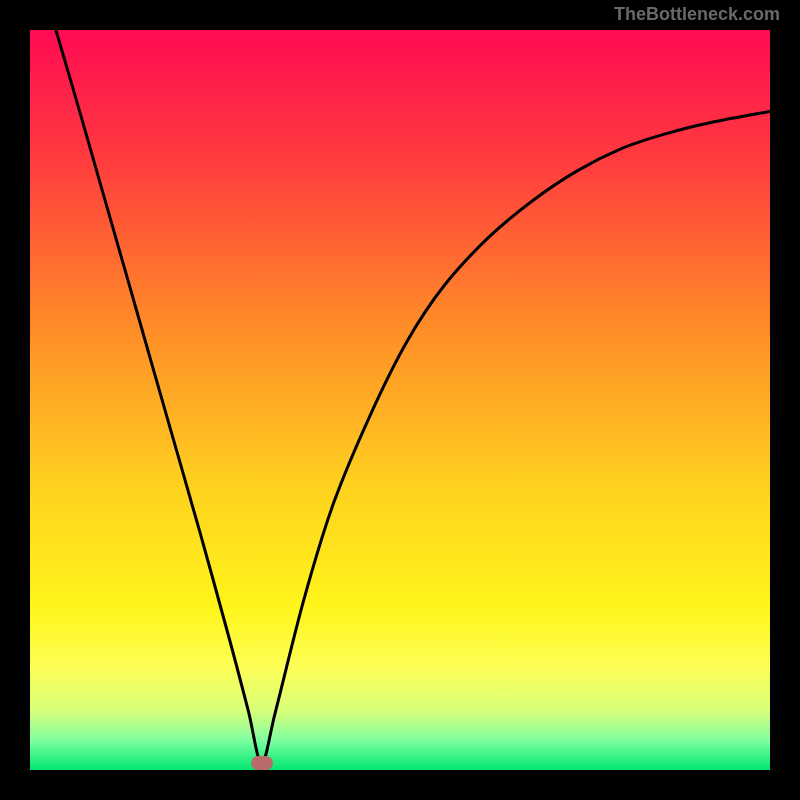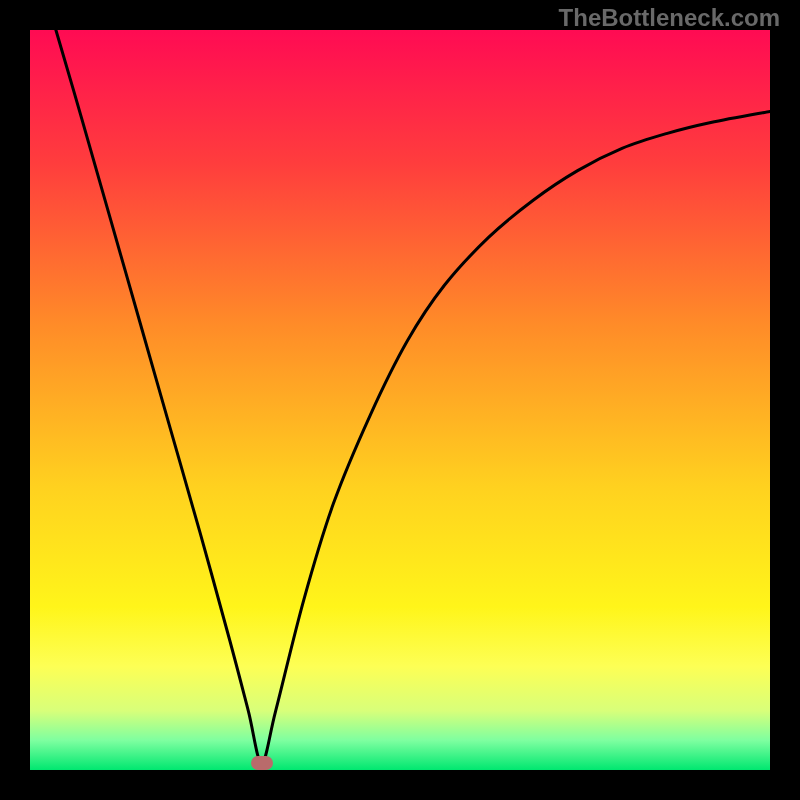--- a/index.html
+++ b/index.html
@@ -3,21 +3,21 @@
 <meta charset="utf-8">
 <style>
   * { margin: 0; padding: 0; box-sizing: border-box; }
   html, body { width: 800px; height: 800px; overflow: hidden; }
   body { background: #000; position: relative; }
   .watermark {
     position: absolute;
     top: 4px;
     right: 20px;
     font-family: Arial, Helvetica, sans-serif;
-    font-size: 24px;
+    font-size: 18px;
     font-weight: bold;
     color: #696969;
     z-index: 10;
   }
   .plot-area {
     position: absolute;
     top: 30px;
     left: 30px;
     width: 740px;
     height: 740px;

